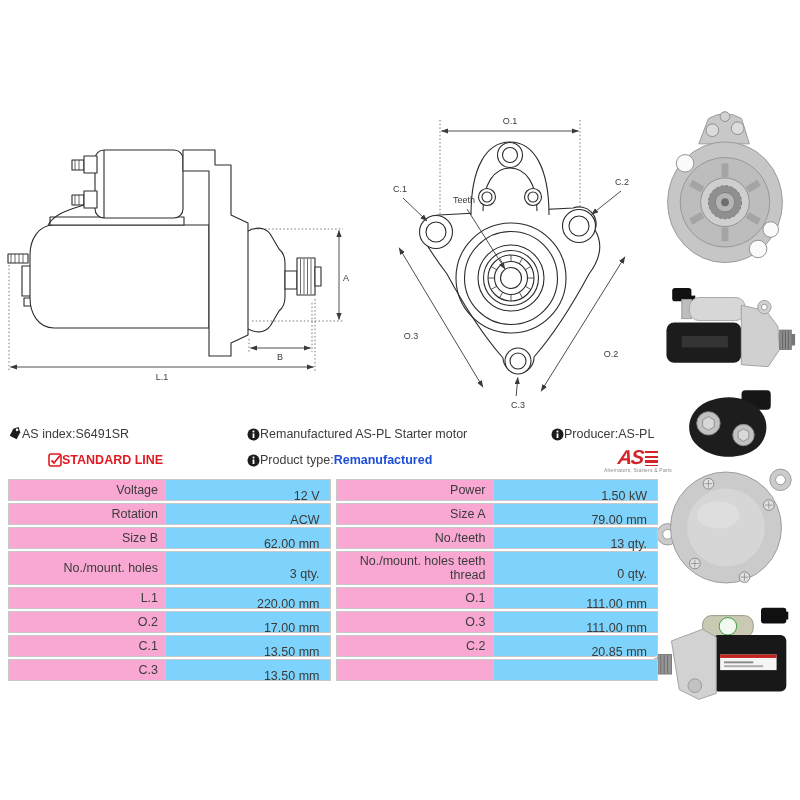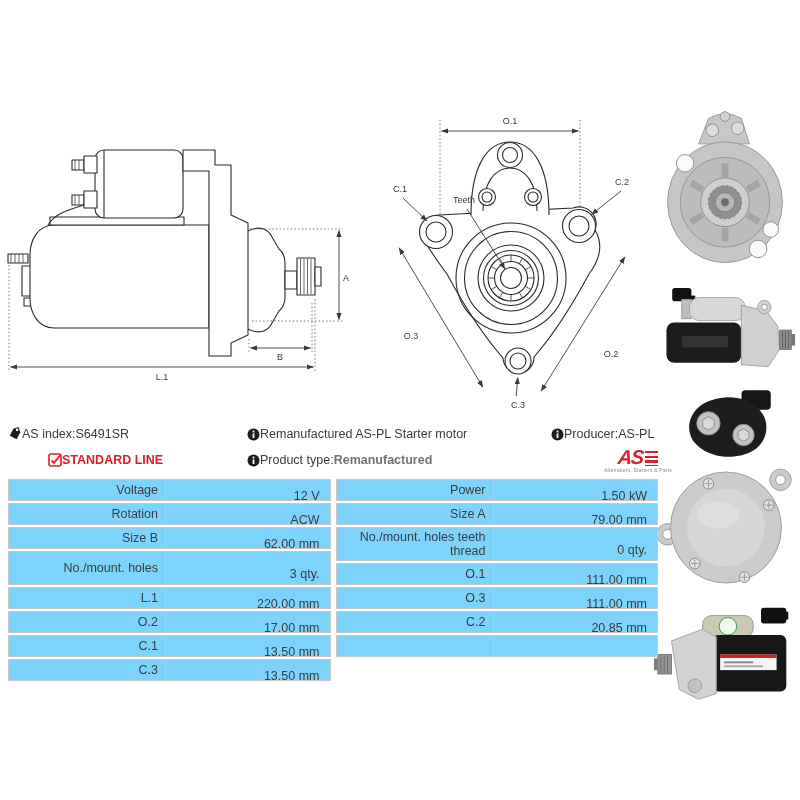--- a/index.html
+++ b/index.html
@@ -21,37 +21,37 @@
   
   #header-info { position:absolute; left:0; top:420px; width:800px; height:60px; font-size:12.5px; }
   .hitem { position:absolute; display:flex; align-items:center; height:16px; white-space:nowrap; }
   .hi-asindex { left:8px; top:6px; }
   .hi-standard { left:8px; top:32px;padding-left:40px; }
   .hi-desc { left:247px; top:6px; }
   .hi-ptype { left:247px; top:32px; }
   .hi-producer { left:551px; top:6px; }
   .bold { font-weight:normal; }
   .red { color:#e01b22; font-weight:bold; }
-  .green { color:#737373; font-weight:bold; }
+  .green { color:#1d4ed8; font-weight:bold; }
   .icon { display:inline-flex; flex:0 0 auto; }
 
   
   #logo { position:absolute; left:595px; top:26px; width:86px; text-align:center; }
   .logo-mark { display:flex; align-items:flex-end; justify-content:center; height:20px; }
   .logo-as { font-size:20px; line-height:18px; font-weight:bold; font-style:italic; color:#d5232a; letter-spacing:-1.5px; transform:skewX(-6deg); }
   .logo-stripes { width:13px; height:15px; margin-left:2px; background:repeating-linear-gradient(to bottom,#d5232a 0 2.4px,#fff 2.4px 4.6px); }
   .logo-sub { font-size:5px; color:#8a8a8a; margin-top:1px; letter-spacing:.2px; white-space:nowrap; }
 
   
   #spec { position:absolute; left:8px; top:479px; width:650px; display:flex; gap:5px; }
   .half { width:323px; display:flex; flex-direction:column; gap:2px; }
   .srow { display:flex; height:22px; }
   .srow.tall { height:34px; }
   .c { border:1px solid #c9c9c9; display:flex; align-items:center; justify-content:flex-end; font-size:12.5px; line-height:1.15; text-align:right; }
-  .c-label { flex:0 0 49%; background:#7dd3fc; padding:2px 7px 2px 8px; }
+  .c-label { flex:0 0 49%; background:#f9a8d4; padding:2px 7px 2px 8px; }
   .c-value { flex:1 1 auto; background:#7dd3fc; padding:14px 10px 2px 4px; margin-left:-1px; }
 </style>
 </head>
 <body>
 
 <div class="drawing" id="drawing-side">
   <svg width="352" height="290" viewBox="0 0 352 290">
     <defs>
       <marker id="arrS" markerWidth="9" markerHeight="7" refX="7.5" refY="3" orient="auto-start-reverse">
         <path d="M0,0 L8,3 L0,6 Z" fill="#3a3a3a"></path>
@@ -400,20 +400,24 @@
   </div>
   <div class="half">
     <div class="srow">
         <div class="c c-label">Power</div>
         <div class="c c-value">1.50 kW</div>
       </div>
     <div class="srow">
         <div class="c c-label">Size A</div>
         <div class="c c-value">79.00 mm</div>
       </div>
+    <div class="srow">
+        <div class="c c-label">No./teeth</div>
+        <div class="c c-value">13 qty.</div>
+      </div>
     <div class="srow tall">
         <div class="c c-label">No./mount. holes teeth thread</div>
         <div class="c c-value">0 qty.</div>
       </div>
     <div class="srow">
         <div class="c c-label">O.1</div>
         <div class="c c-value">111.00 mm</div>
       </div>
     <div class="srow">
         <div class="c c-label">O.3</div>

